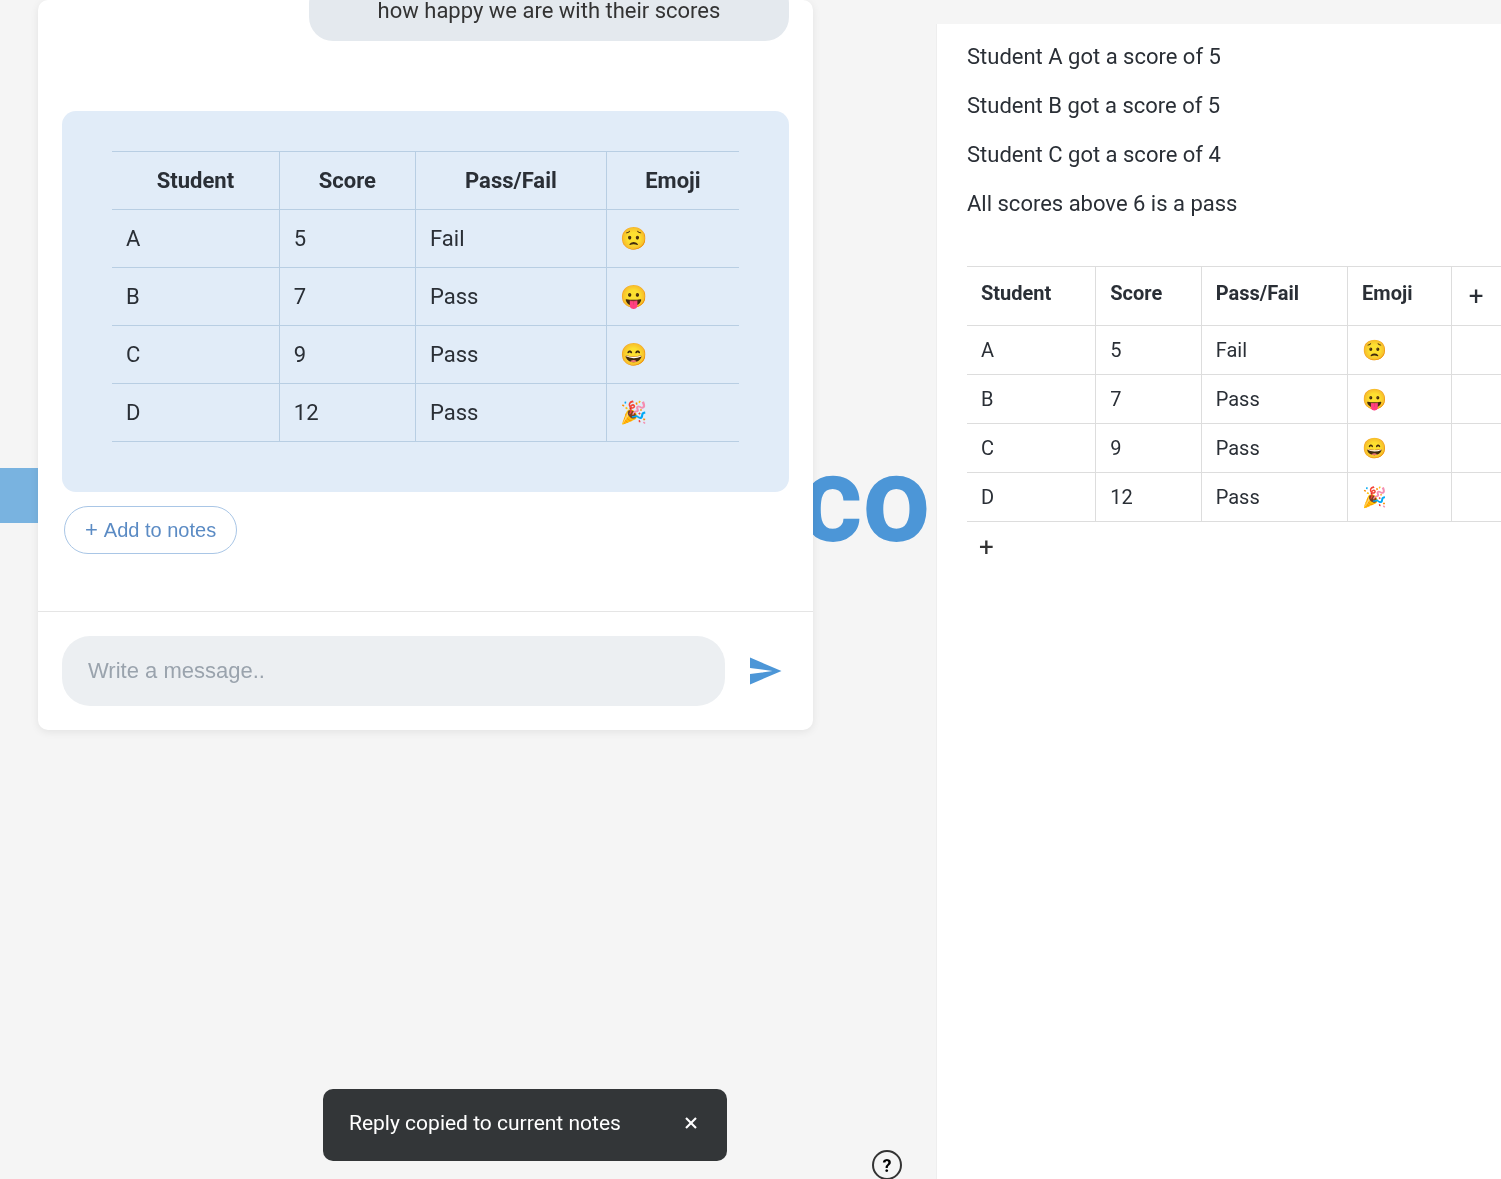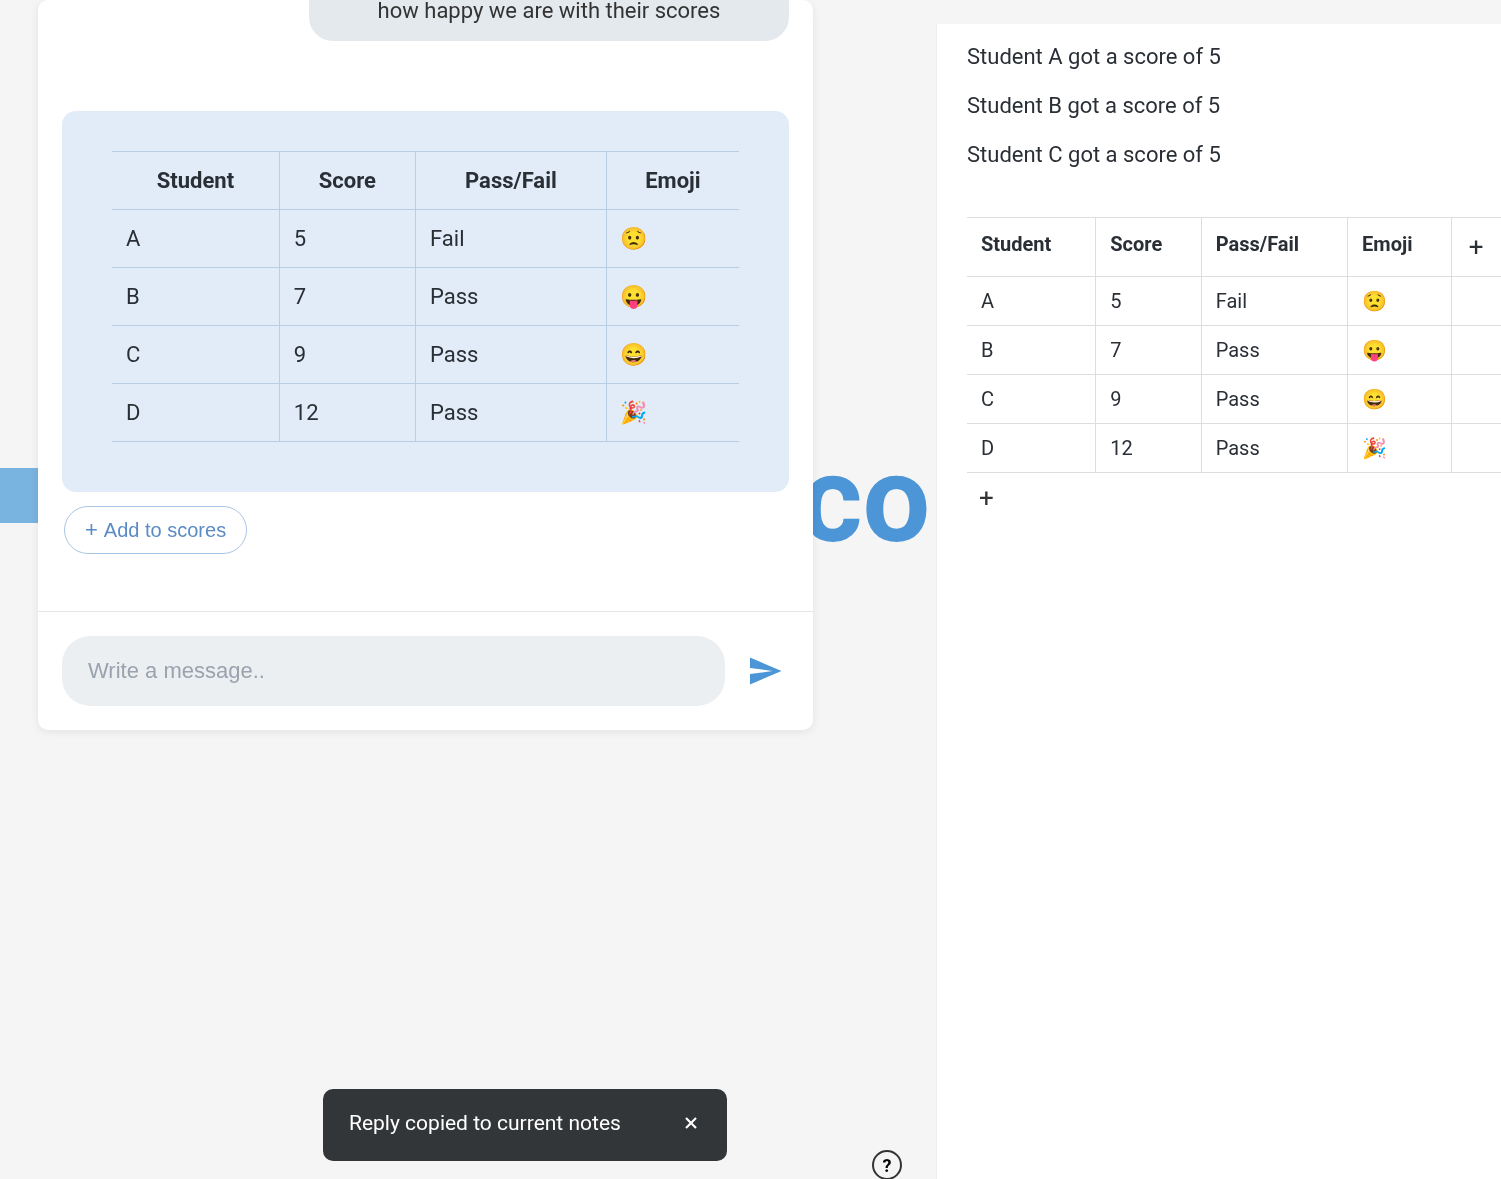--- a/index.html
+++ b/index.html
@@ -305,40 +305,41 @@
             <td>12</td>
             <td>Pass</td>
             <td>🎉</td>
           </tr>
         </tbody>
       </table>
     </div>
     
     <button class="add-notes-btn">
       <span class="plus-icon-small">+</span>
-      <span>Add to scores</span>
+      <span>Add to notes</span>
     </button>
   </div>
 
   <div class="chat-divider"></div>
 
   <div class="chat-input-row">
     <input class="chat-input" type="text" placeholder="Write a message.." style="">
     <div class="send-btn">
       <svg width="36" height="36" viewBox="0 0 24 24" fill="currentColor">
         <path d="M2 21l21-9L2 3v7l15 2-15 2v7z"></path>
       </svg>
     </div>
   </div>
 </div>
 
 <div class="notes-panel">
   <div class="note-line">Student A got a score of 5</div>
   <div class="note-line">Student B got a score of 5</div>
-  <div class="note-line">Student C got a score of 5</div>
+  <div class="note-line">Student C got a score of 4</div>
+  <div class="note-line">All scores above 6 is a pass</div>
 
   <table class="notes-table">
     <thead>
       <tr>
         <th>Student</th>
         <th>Score</th>
         <th>Pass/Fail</th>
         <th>Emoji</th>
         <th class="add-col">+</th>
       </tr>

